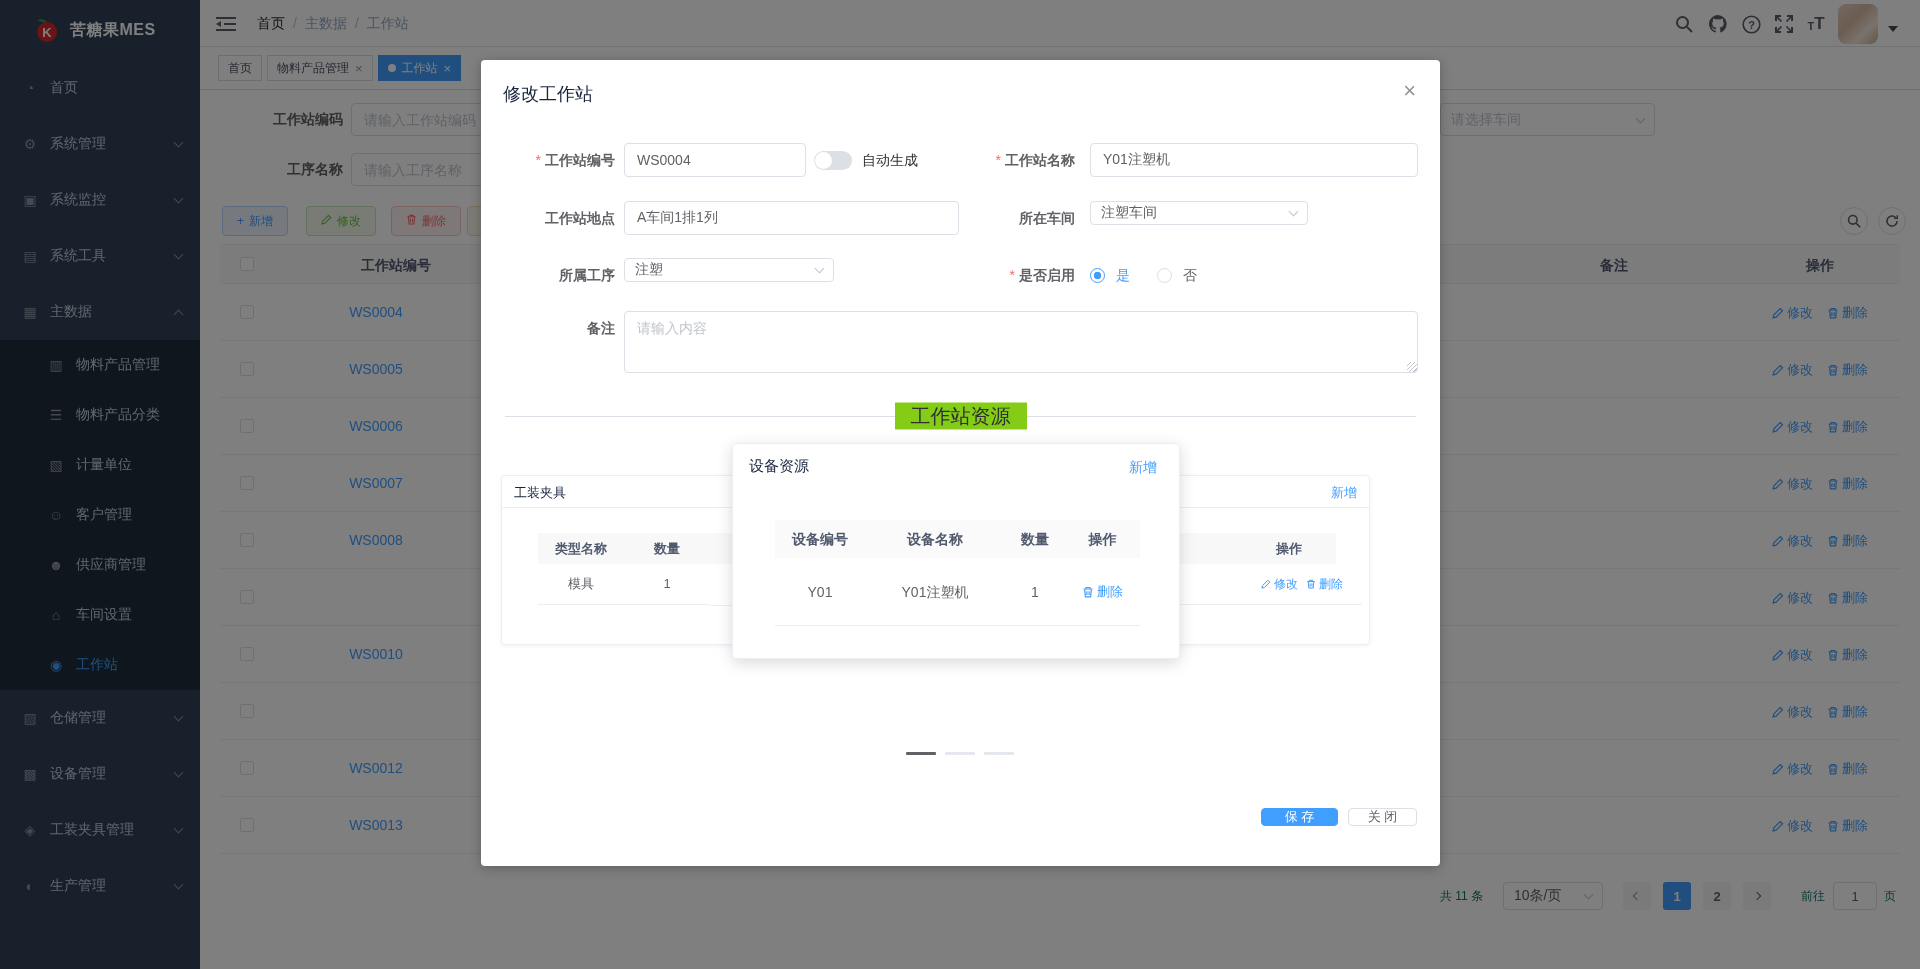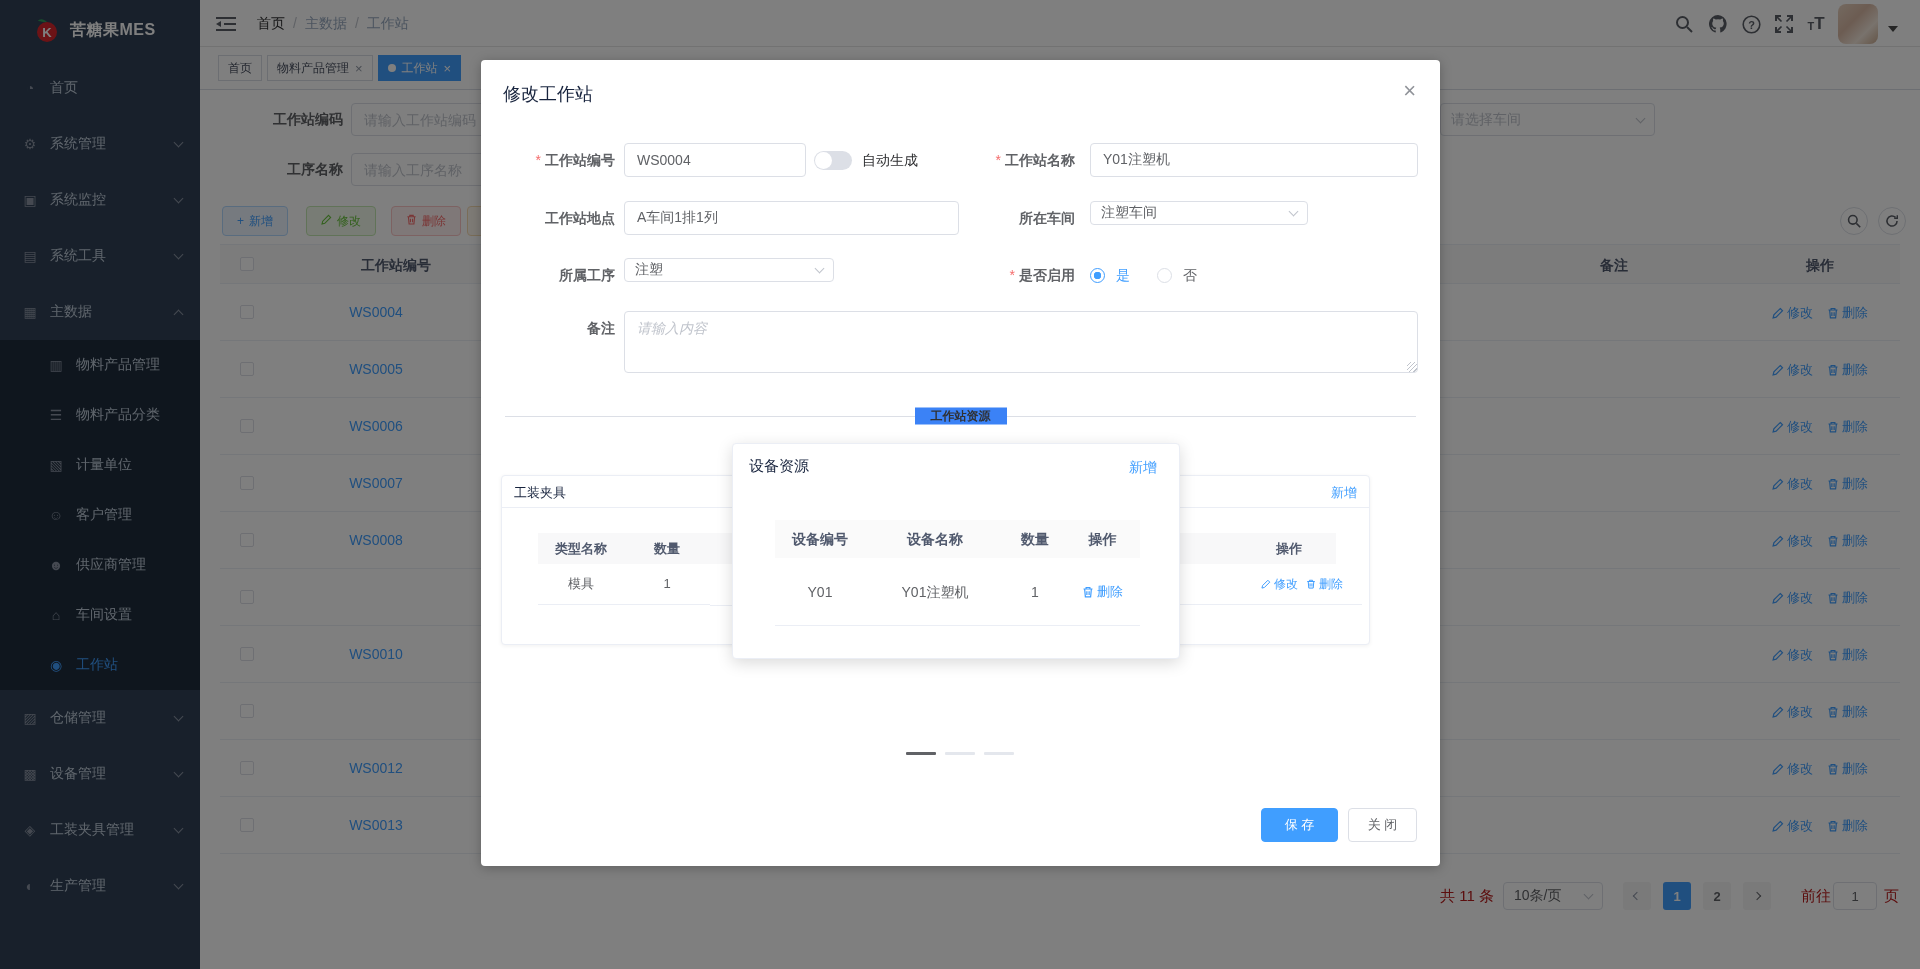--- a/index.html
+++ b/index.html
@@ -59,21 +59,21 @@
 .th{position:absolute;top:0;line-height:40px;font-weight:bold;color:#515a6e;font-size:14px;text-align:center}
 .checkbox{display:inline-block;width:14px;height:14px;border:1px solid #dcdfe6;border-radius:2px;background:#fff;cursor:pointer}
 .trow{position:absolute;left:20px;width:1680px;height:57px;border-bottom:1px solid #ebeef5;background:#fff}
 .trow .checkbox{position:absolute;left:20px;top:21px}
 .code-link{position:absolute;left:76px;top:0;width:160px;text-align:center;line-height:57px;color:var(--accent);cursor:pointer;font-size:14px}
 .row-actions{position:absolute;left:1530px;top:0;width:140px;line-height:57px;display:flex;gap:14px;justify-content:center}
 .link{color:var(--accent);cursor:pointer;font-size:13px;display:inline-flex;align-items:center;gap:3px;white-space:nowrap}
 .link svg{flex:none}
 
 
-.pg-text{position:absolute;color:#b91c1c;font-size:15px;line-height:28px}
+.pg-text{position:absolute;color:#0f766e;font-size:12px;line-height:28px}
 .pg-btn{position:absolute;width:28px;height:28px;border-radius:3px;background:#f4f4f5;color:#606266;font-size:13px;display:flex;align-items:center;justify-content:center;cursor:pointer;font-weight:bold}
 .pg-btn.active{background:var(--accent);color:#fff}
 .pg-btn.disabled{color:#c0c4cc;cursor:default}
 .pg-btn .chev{width:6px;height:6px;border-width:1.5px;margin-top:0}
 .pg-sel{height:28px;font-size:13px}
 .pg-inp{height:28px;font-size:13px;text-align:center;padding:0 4px}
 
 
 .mask{position:absolute;inset:0;background:rgba(0,0,0,.5);z-index:50}
 .modal{position:absolute;left:481px;top:60px;width:959px;height:806px;background:#fff;border-radius:4px;box-shadow:0 2px 12px rgba(0,0,0,.25);z-index:60}
@@ -84,33 +84,33 @@
 .m-inp{height:34px}
 .m-sel{height:24px}
 .switch{position:absolute;width:38px;height:19px;border-radius:10px;background:#dcdfe6;cursor:pointer}
 .switch::after{content:"";position:absolute;left:1px;top:1px;width:17px;height:17px;border-radius:50%;background:#fff}
 .radio{display:inline-block;width:15px;height:15px;border-radius:50%;border:1px solid #dcdfe6;background:#fff;vertical-align:-3px;cursor:pointer}
 .radio.on{border-color:var(--accent);background:radial-gradient(circle,var(--accent) 0 3.5px,#fff 4px)}
 .m-textarea{position:absolute;border:1px solid #dcdfe6;border-radius:4px;resize:none;font-family:inherit;font-size:14px;padding:8px 12px;color:#606266}
 .m-textarea::placeholder{color:#c0c4cc}
 .ta-corner{position:absolute;width:10px;height:10px;background:repeating-linear-gradient(-45deg,transparent 0 2px,#c0c4cc 2px 3px);cursor:nwse-resize}
 .divider-line{position:absolute;left:24px;right:24px;border-top:1px solid #dcdfe6}
-.divider-text{position:absolute;left:50%;transform:translate(-50%,-50%);background:#3b82f6;padding:0 16px;color:#303133;font-weight:bold;font-size:12px}
+.divider-text{position:absolute;left:50%;transform:translate(-50%,-50%);background:#84cc16;padding:0 16px;color:#303133;font-weight:normal;font-size:20px}
 .rcard{position:absolute;background:#fff;border:1px solid #ebeef5;border-radius:4px;box-shadow:0 1px 4px rgba(0,0,0,.06)}
 .rcard-head{position:absolute;left:0;right:0;top:0;height:32px;border-bottom:1px solid #ebeef5}
 .rcard-title{position:absolute;left:12px;top:8px;font-size:13px;color:#17233d}
 .rcard-add{position:absolute;top:8px;font-size:13px}
 .mini-th{position:absolute;height:31px;background:#f8f8f9;line-height:31px;font-weight:bold;color:#515a6e;font-size:13px;text-align:center}
 .mini-td{position:absolute;line-height:40px;color:#606266;font-size:13px;text-align:center}
 .popup{position:absolute;left:251px;top:383px;width:448px;height:216px;background:#fff;border:1px solid #ebeef5;border-radius:4px;box-shadow:0 4px 16px rgba(0,0,0,.15);z-index:5}
 .p-title{position:absolute;left:16px;top:13px;font-size:15px;color:#17233d}
 .p-add{position:absolute;right:22px;top:15px;font-size:14px}
 .p-th{position:absolute;top:76px;height:38px;background:#fafafa;line-height:38px;font-weight:bold;color:#515a6e;font-size:14px;text-align:center}
 .p-td{position:absolute;top:114px;height:68px;line-height:68px;color:#606266;font-size:14px;text-align:center}
-.m-btn{position:absolute;height:34px;border-radius:4px;font-size:13px;display:flex;align-items:center;justify-content:center;cursor:pointer}
+.m-btn{position:absolute;height:18px;border-radius:4px;font-size:13px;display:flex;align-items:center;justify-content:center;cursor:pointer}
 .m-btn-save{background:var(--accent);color:#fff;border:1px solid var(--accent)}
 .m-btn-close{background:#fff;color:#606266;border:1px solid #dcdfe6}
 .ind{position:absolute;width:30px;height:3px;background:#e4e7ed;border-radius:1px;cursor:pointer}
 .ind.on{background:#606266}
 </style>
 </head>
 <body>
 
 <div id="app">
 
@@ -543,21 +543,21 @@
     <span style="position:absolute;left:609px;top:198px;line-height:34px">
       <span class="radio on"></span>
       <span style="color:var(--accent);margin-left:7px">是</span>
     </span>
     <span style="position:absolute;left:676px;top:198px;line-height:34px">
       <span class="radio"></span>
       <span style="color:#606266;margin-left:7px">否</span>
     </span>
 
     <label class="m-label" style="left:14px;top:251px;width:120px">备注</label>
-    <textarea class="m-textarea" style="left: 143px; top: 251px; width: 794px; height: 62px; font-style: italic;" placeholder="请输入内容"></textarea>
+    <textarea class="m-textarea" style="left: 143px; top: 251px; width: 794px; height: 62px;" placeholder="请输入内容"></textarea>
     <div class="ta-corner" style="left:926px;top:302px"></div>
 
     <div class="divider-line" style="top:356px"></div>
     <div class="divider-text" style="top:356px">工作站资源</div>
 
     <div class="rcard" style="left:20px;top:415px;width:370px;height:170px">
       <div class="rcard-head">
         <span class="rcard-title">工装夹具</span>
       </div>
       <div class="mini-th" style="left:36px;top:57px;width:86px">类型名称</div>

